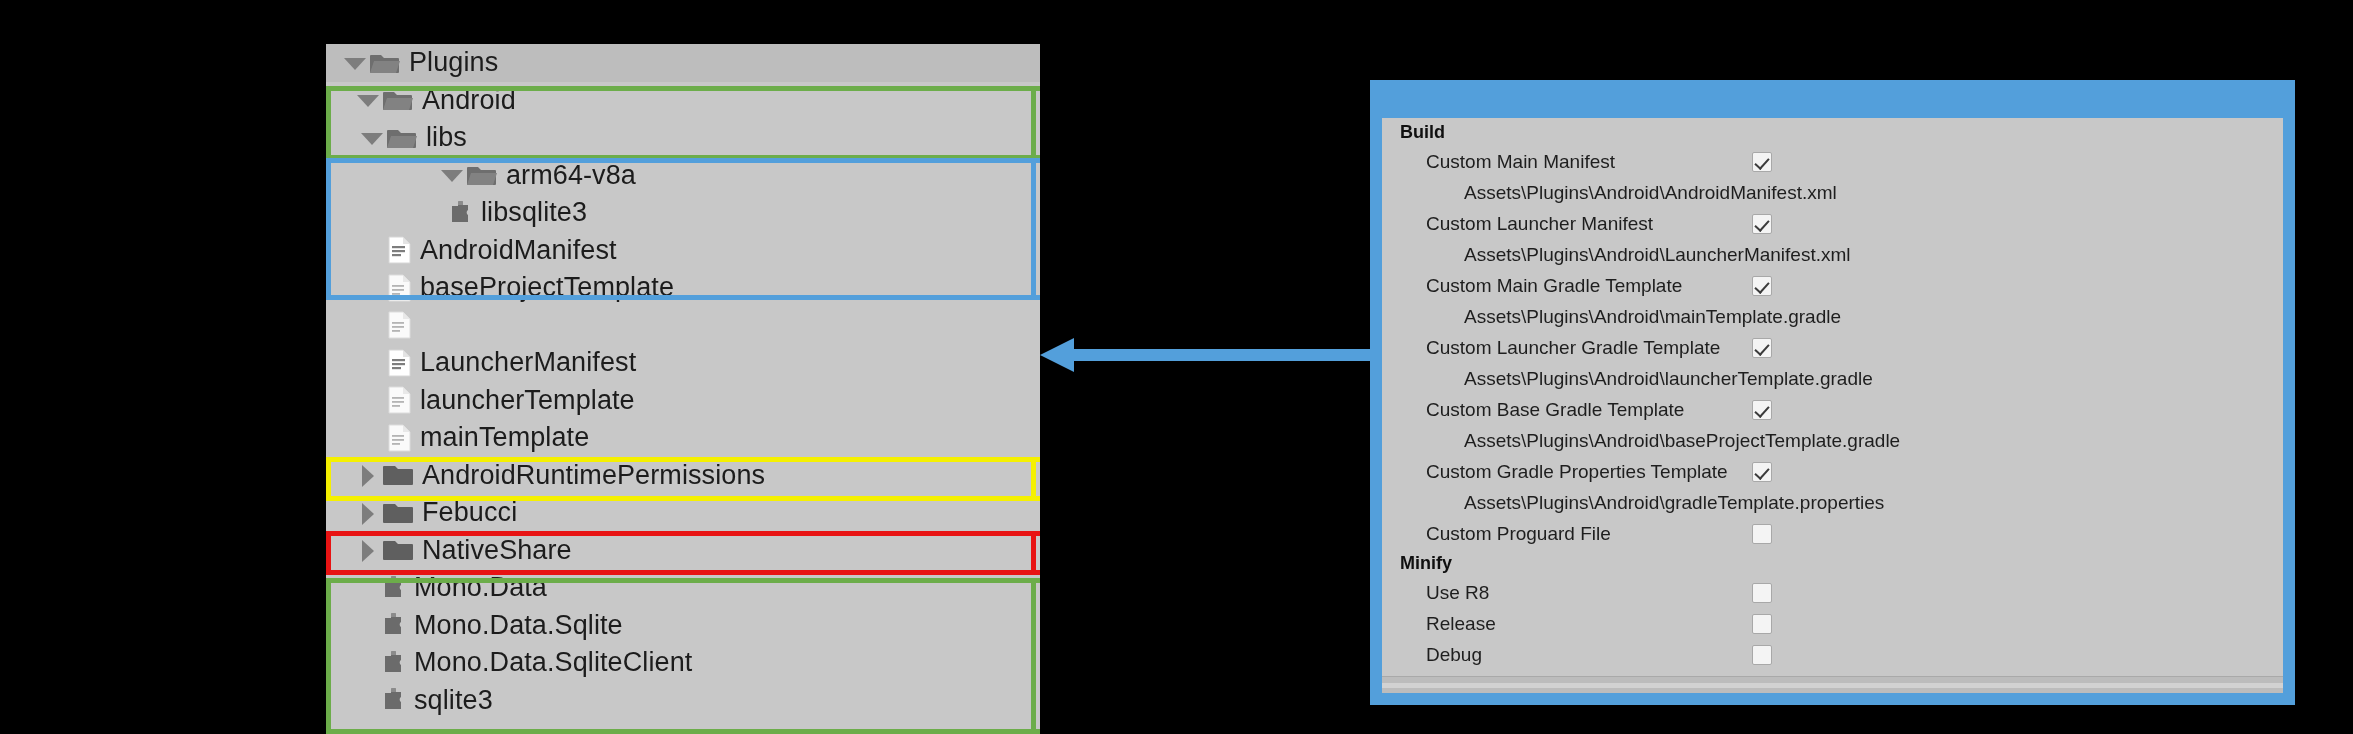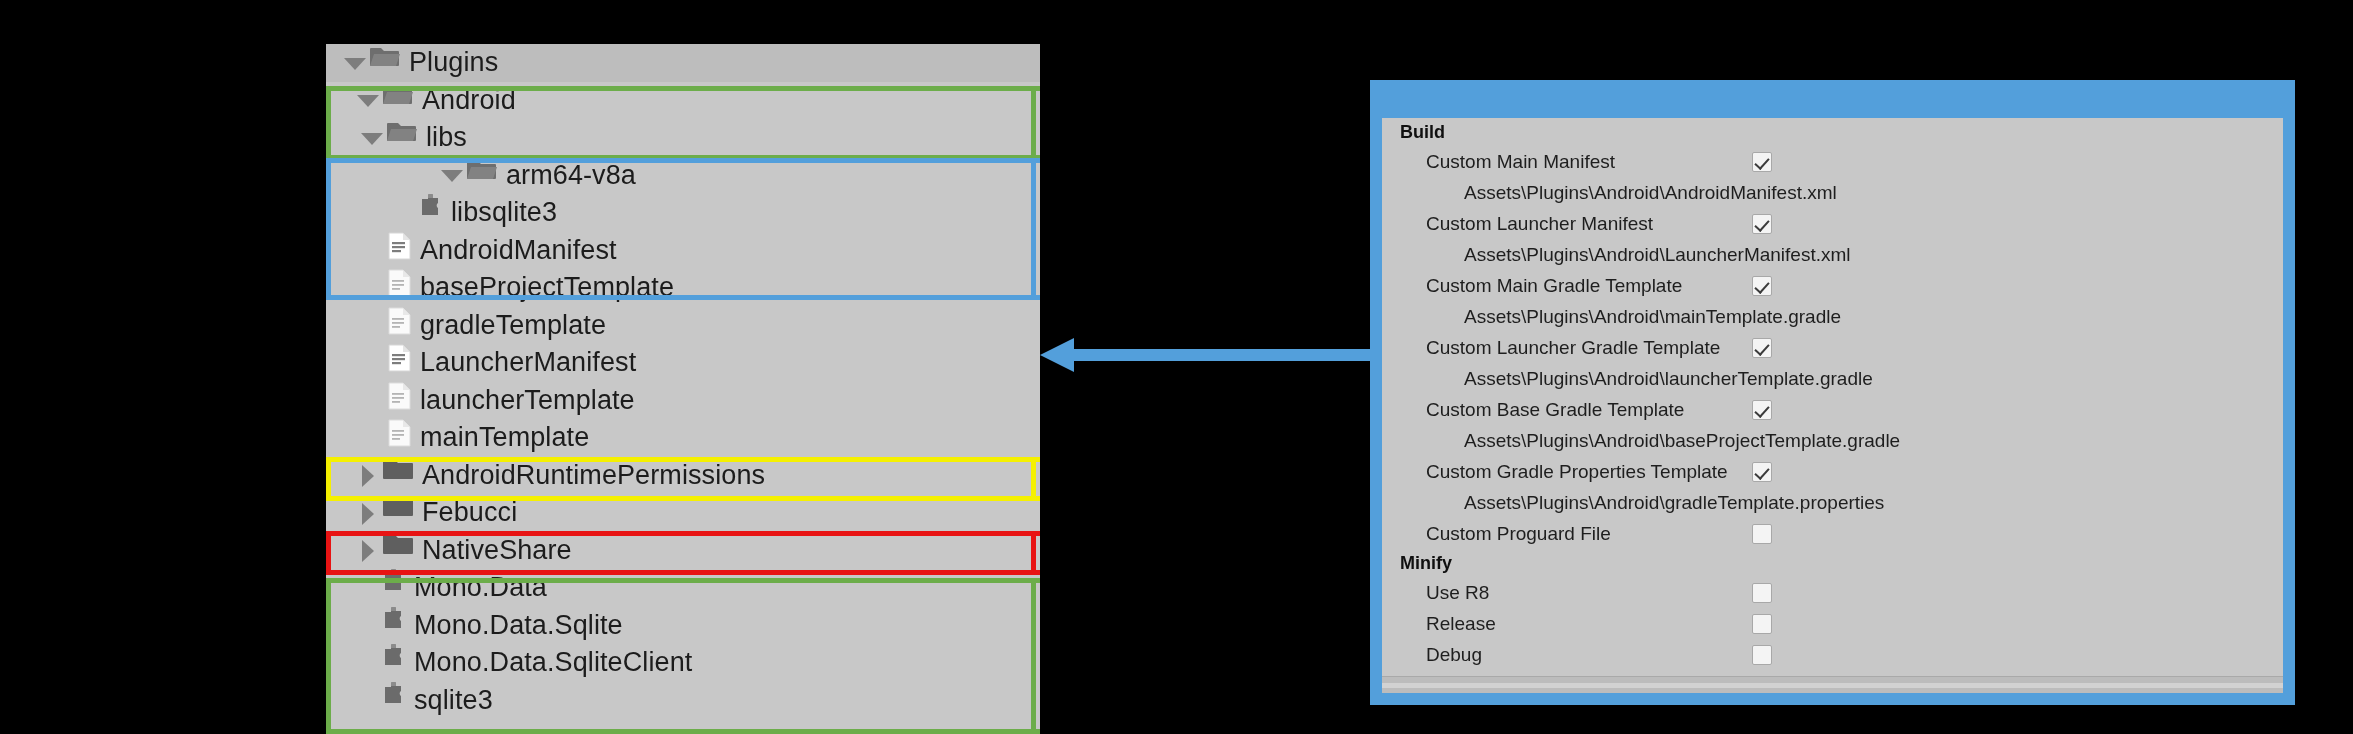--- a/index.html
+++ b/index.html
@@ -10,21 +10,21 @@
   }
 
   
   #tree-panel{
     position:absolute;left:326px;top:44px;width:714px;height:690px;
     background:#c8c8c8;
   }
   .tree-row{
     position:relative;height:37.5px;line-height:37.5px;
     white-space:nowrap;color:#1c1c1c;font-size:27px;
-    display:flex;align-items:flex-start;
+    display:flex;align-items:center;
   }
   #row-plugins{background:#bdbdbd;}
 
   .tw{display:inline-block;width:30px;flex:0 0 30px;text-align:center;}
   .tw .tri-down{
     display:inline-block;width:0;height:0;
     border-left:11px solid transparent;border-right:11px solid transparent;
     border-top:12px solid #7d7d7d;vertical-align:middle;
   }
   .tw .tri-right{
@@ -35,21 +35,21 @@
 
   .ic{display:inline-block;flex:0 0 auto;margin-right:9px;}
   .ic svg{display:block;}
   .lbl{font-size:27px;letter-spacing:.1px;}
 
   
   .d0{padding-left:14px}
   .d1{padding-left:27px}
   .d2{padding-left:31px}
   .d3{padding-left:111px}
-  .d4{padding-left:64px}
+  .d4{padding-left:94px}
 
   
   .hl{position:absolute;box-sizing:border-box;pointer-events:none;}
   #hl-green-top  {left:326px; top:86px;  width:714px; height:74px;  border:5px solid #6cad4a;border-right:none;}
   #hl-blue-files {left:326px; top:158px; width:714px; height:142px; border:5px solid #539fdb;border-right:none;}
   #hl-yellow     {left:326px; top:457px; width:714px; height:44px;  border:5px solid #f5f000;border-right:none;}
   #hl-red        {left:326px; top:531px; width:714px; height:44px;  border:5px solid #e81313;border-right:none;}
   #hl-green-bot  {left:326px; top:578px; width:714px; height:156px; border:5px solid #6cad4a;border-right:none;}
 
   
@@ -180,21 +180,20 @@
       <span class="tw"></span>
       <span class="ic">
         <svg width="24" height="28" viewBox="0 0 24 28">
           <path d="M2 1 h14 l7 7 v19 h-21 z" fill="#fafafa" stroke="#dcdcdc" stroke-width="1"></path>
           <path d="M16 1 l7 7 h-7 z" fill="#e8e8e8"></path>
           <rect x="5" y="11" width="12" height="1.8" fill="#b4b4b4"></rect>
           <rect x="5" y="15" width="12" height="1.8" fill="#b4b4b4"></rect>
           <rect x="5" y="19" width="8" height="1.8" fill="#b4b4b4"></rect>
         </svg>
       </span>
-      <span class="lbl">gradleTemplate</span>
     </div>
     <div class="tree-row d2">
       <span class="tw"></span>
       <span class="ic">
         <svg width="24" height="28" viewBox="0 0 24 28">
           <path d="M2 1 h14 l7 7 v19 h-21 z" fill="#ffffff" stroke="#d6d6d6" stroke-width="1"></path>
           <path d="M16 1 l7 7 h-7 z" fill="#e4e4e4"></path>
           <rect x="5" y="10" width="13" height="2.2" fill="#7d7d7d"></rect>
           <rect x="5" y="14" width="13" height="2.2" fill="#7d7d7d"></rect>
           <rect x="5" y="18" width="9" height="2.2" fill="#7d7d7d"></rect>

